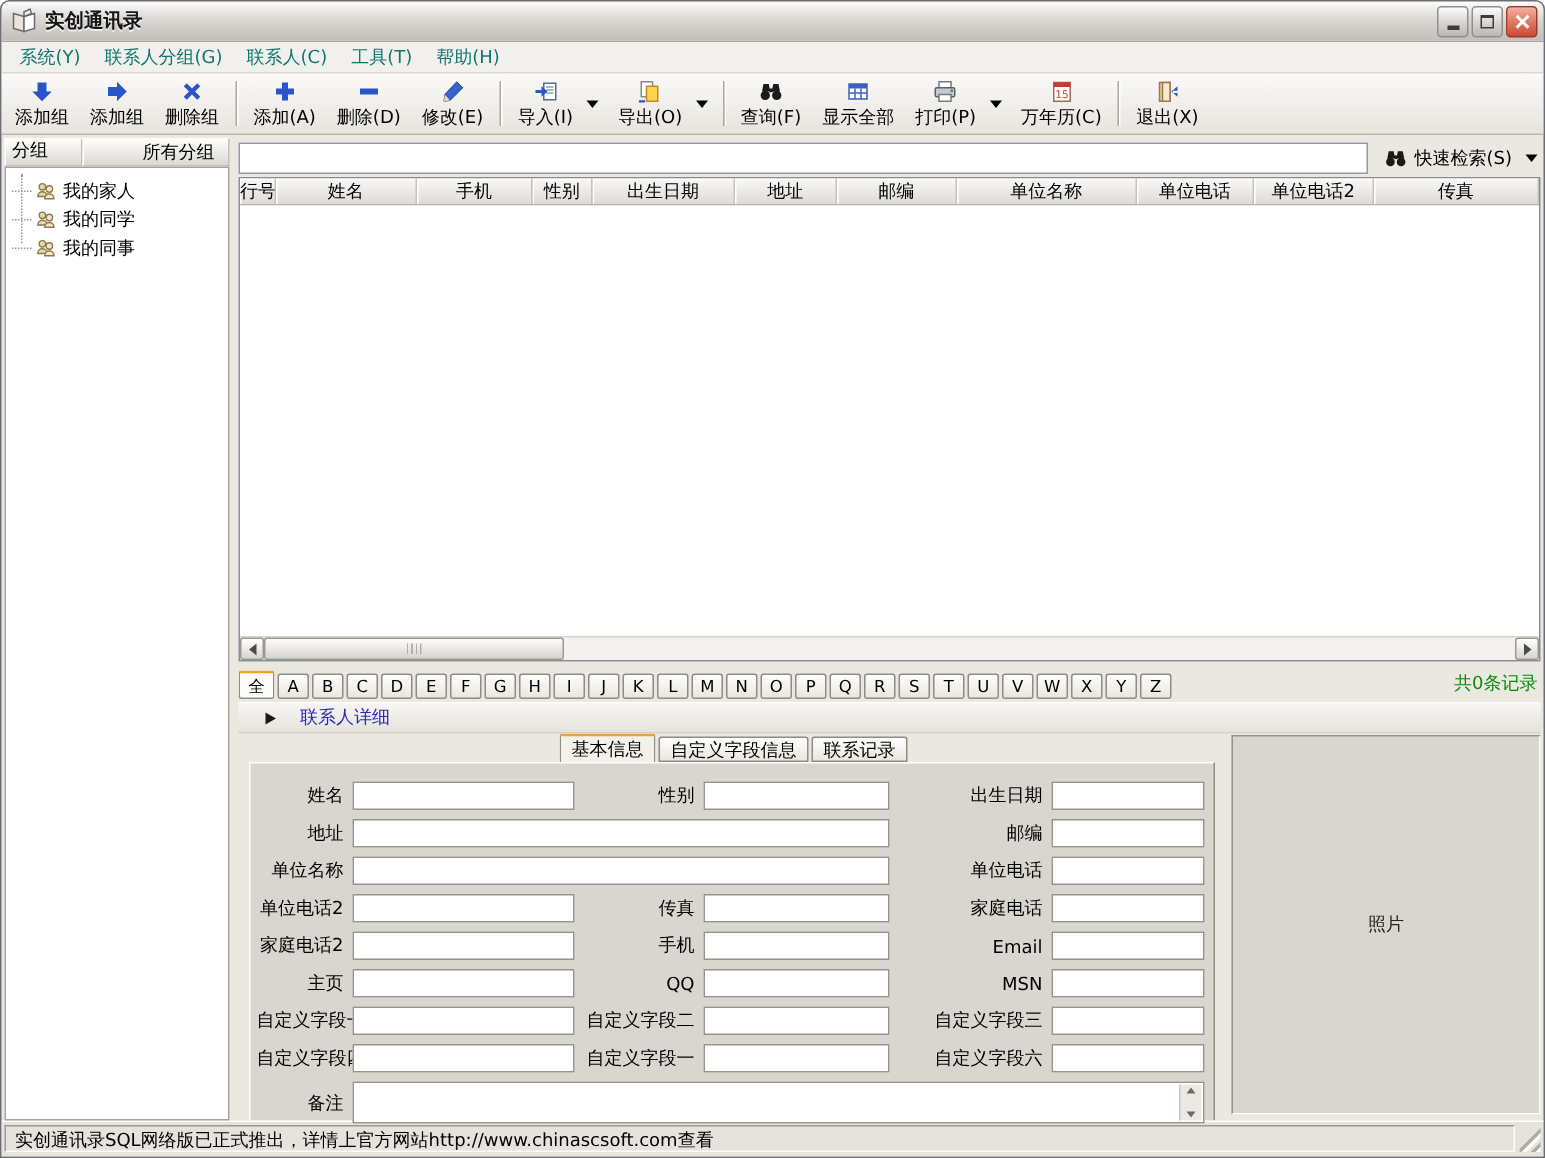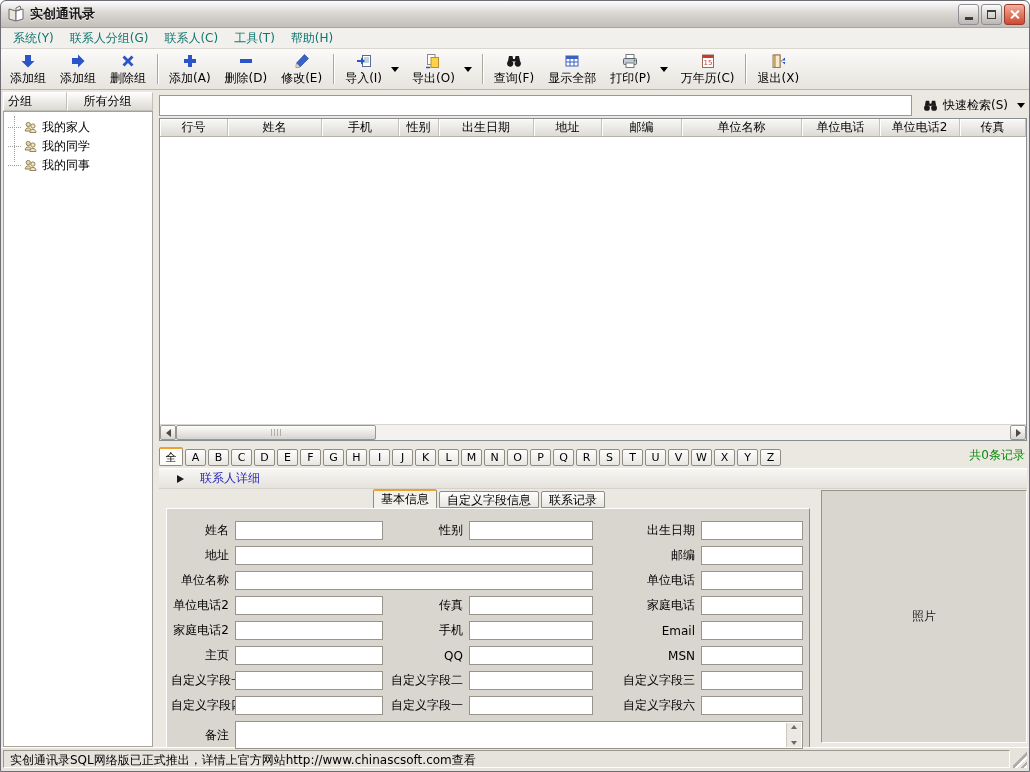--- a/index.html
+++ b/index.html
@@ -30,21 +30,21 @@
   .dd { width:0; height:0; border-left:4px solid transparent; border-right:4px solid transparent; border-top:5px solid #000; margin:0 6px 0 2px; }
   .tsep { width:0; height:30px; border-left:1px solid #aaa79f; box-shadow:1px 0 0 #fff; margin:0 4px; }
 
   
   .content { flex:1; display:flex; padding:2px 2px 0 2px; min-height:0; }
 
   
   .sidebar { width:150px; flex:0 0 150px; display:flex; flex-direction:column; }
   .sb-head { height:19px; display:flex; }
   .sb-hcell { background:linear-gradient(#fdfdfc,#dcd9d3); border:1px solid #c2bfb8; border-left-color:#fff; border-top-color:#fff; font-size:12px; line-height:17px; padding:0 4px; }
-  .sb-hcell.l { width:64px; } .sb-hcell.r { flex:1; text-align:center; padding-right:9px; }
+  .sb-hcell.l { width:52px;font-family:Liberation Mono, monospace; } .sb-hcell.r { flex:1; text-align:right; padding-right:9px; }
   .tree { flex:1; background:#fff; border:1px solid #a5a29a; position:relative; padding-top:6px; overflow:hidden; }
   .tree::before { content:""; position:absolute; left:10px; top:4px; height:46px; border-left:1px dotted #9a9a9a; }
   .treeitem { height:19px; display:flex; align-items:center; padding-left:4px; }
   .treeline { width:13px; border-top:1px dotted #9a9a9a; margin-right:2px; }
   .treeitem svg { margin-right:4px; flex:0 0 auto; }
 
   
   .main { flex:1; display:flex; flex-direction:column; margin-left:6px; min-width:0; }
   .searchrow { height:26px; flex:0 0 26px; display:flex; align-items:center; }
   .searchinput { flex:1; height:21px; border:1px solid #8e9aa8; background:#fff; padding:0 3px; font:12px "DejaVu Sans",sans-serif; margin-right:9px; }
@@ -289,21 +289,21 @@
               <circle cx="11.8" cy="10.6" r="3.1" fill="#1a1a1a"></circle>
               <rect x="6.8" y="6" width="2.4" height="2.5" fill="#1a1a1a"></rect>
             </svg>
           <span class="lab">快速检索(S)</span>
           <span class="dd" style="margin:0 0 0 4px;"></span>
         </div>
       </div>
 
       <div class="tablewrap">
         <div class="thead">
-          <div class="th" style="width:68px">行号</div>
+          <div class="th" style="width:24px">行号</div>
           <div class="th" style="width:94px">姓名</div>
           <div class="th" style="width:77px">手机</div>
           <div class="th" style="width:40px">性别</div>
           <div class="th" style="width:95px">出生日期</div>
           <div class="th" style="width:68px">地址</div>
           <div class="th" style="width:80px">邮编</div>
           <div class="th" style="width:120px">单位名称</div>
           <div class="th" style="width:78px">单位电话</div>
           <div class="th" style="width:80px">单位电话2</div>
           <div class="th" style="flex:1">传真</div>

